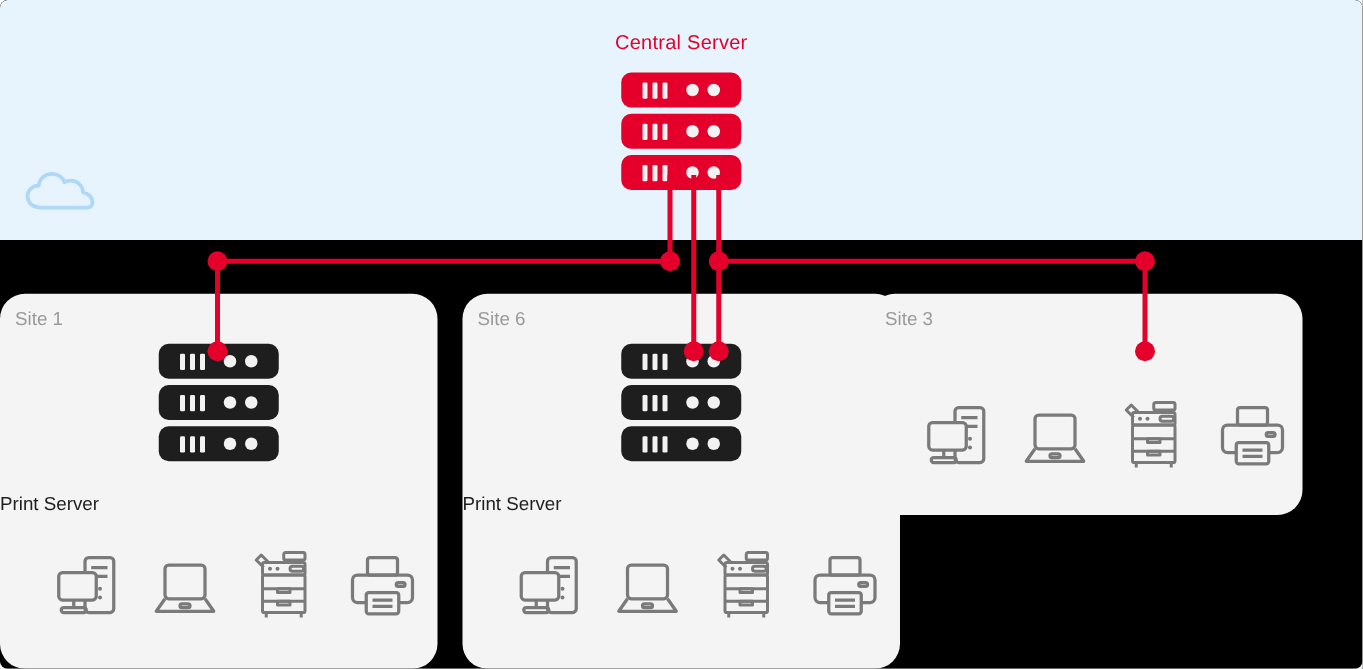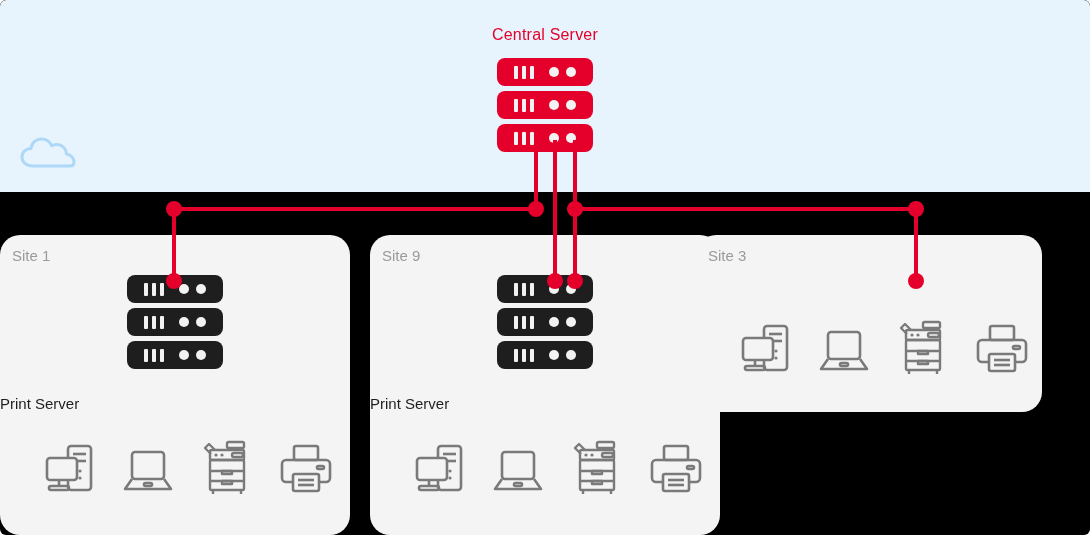--- a/index.html
+++ b/index.html
@@ -257,21 +257,21 @@
           <rect x="14" y="32" width="26" height="17" rx="2" fill="#F4F4F4"></rect>
           <line x1="19" y1="38" x2="35" y2="38"></line>
           <line x1="19" y1="43" x2="35" y2="43"></line>
           <rect x="38" y="24" width="7" height="3" rx="1.5"></rect>
         </g>
       </svg>
     </div>
   </div>
 
   <div class="site" style="left:370px; top:235px; width:350px; height:300px;">
-    <div class="site-title">Site 9</div>
+    <div class="site-title">Site 6</div>
 
     <div class="stack" style="position:absolute; left:127px; top:40px;">
       <div class="unit dark">
         <span class="bars">
             <i></i>
             <i></i>
             <i></i>
           </span>
         <span class="dots">
             <i></i>

